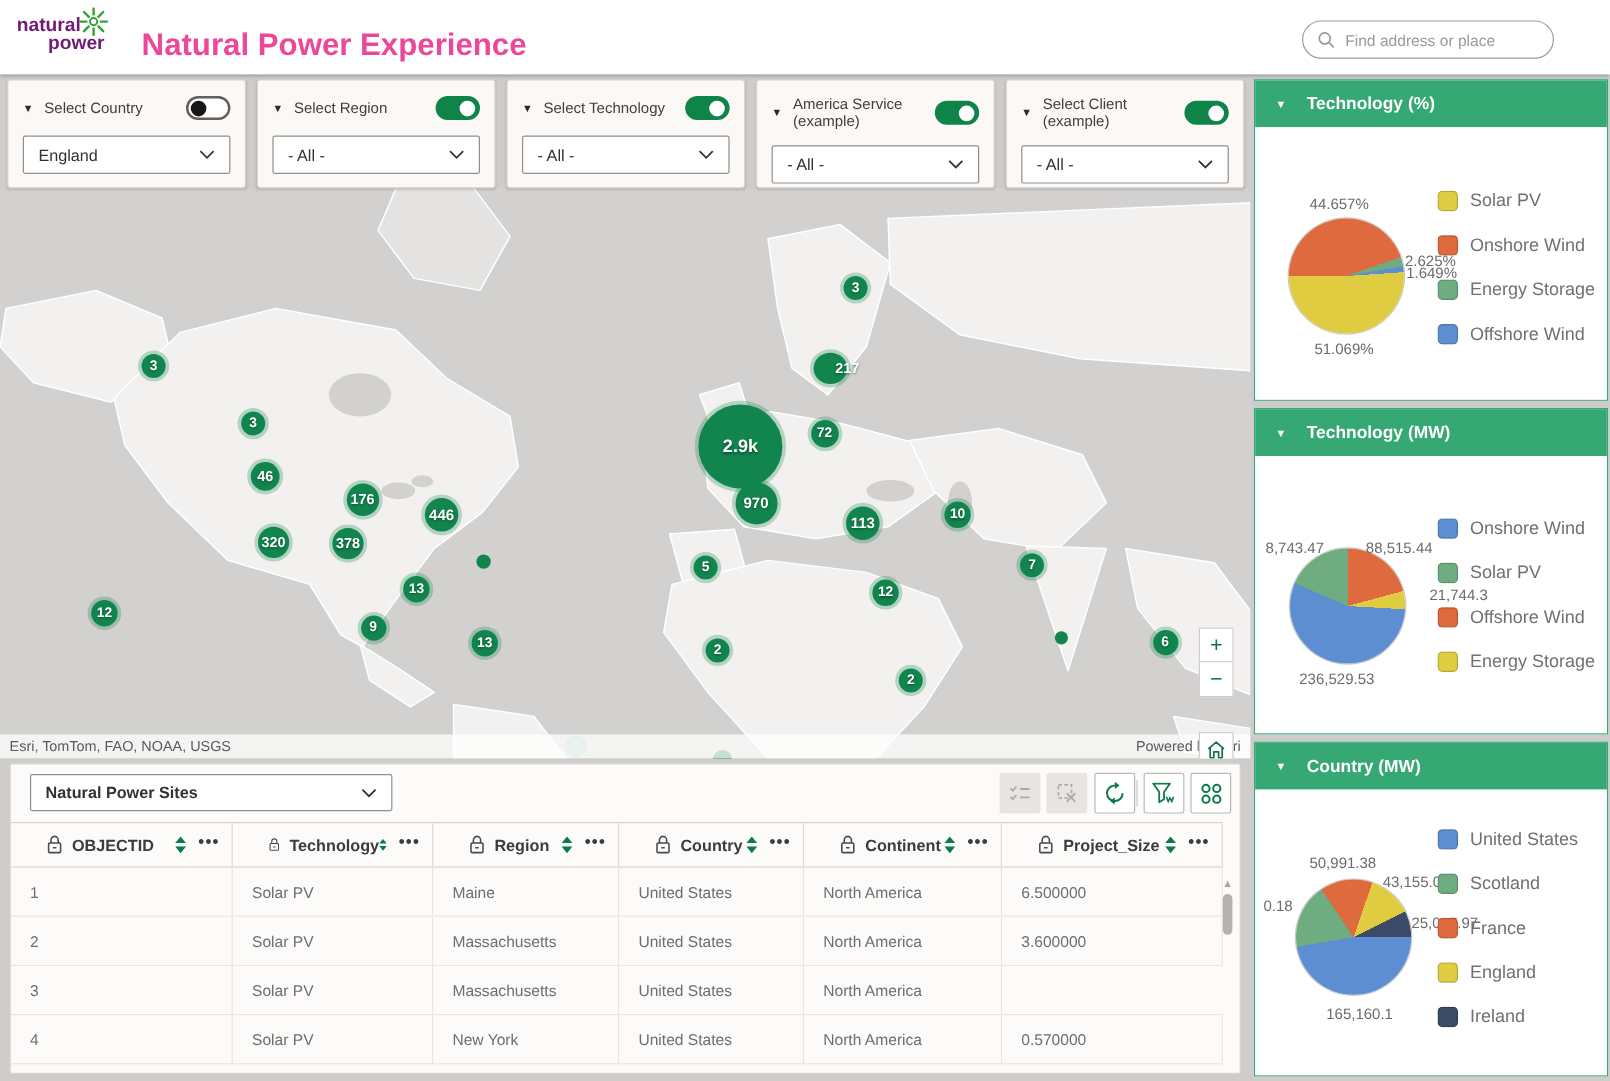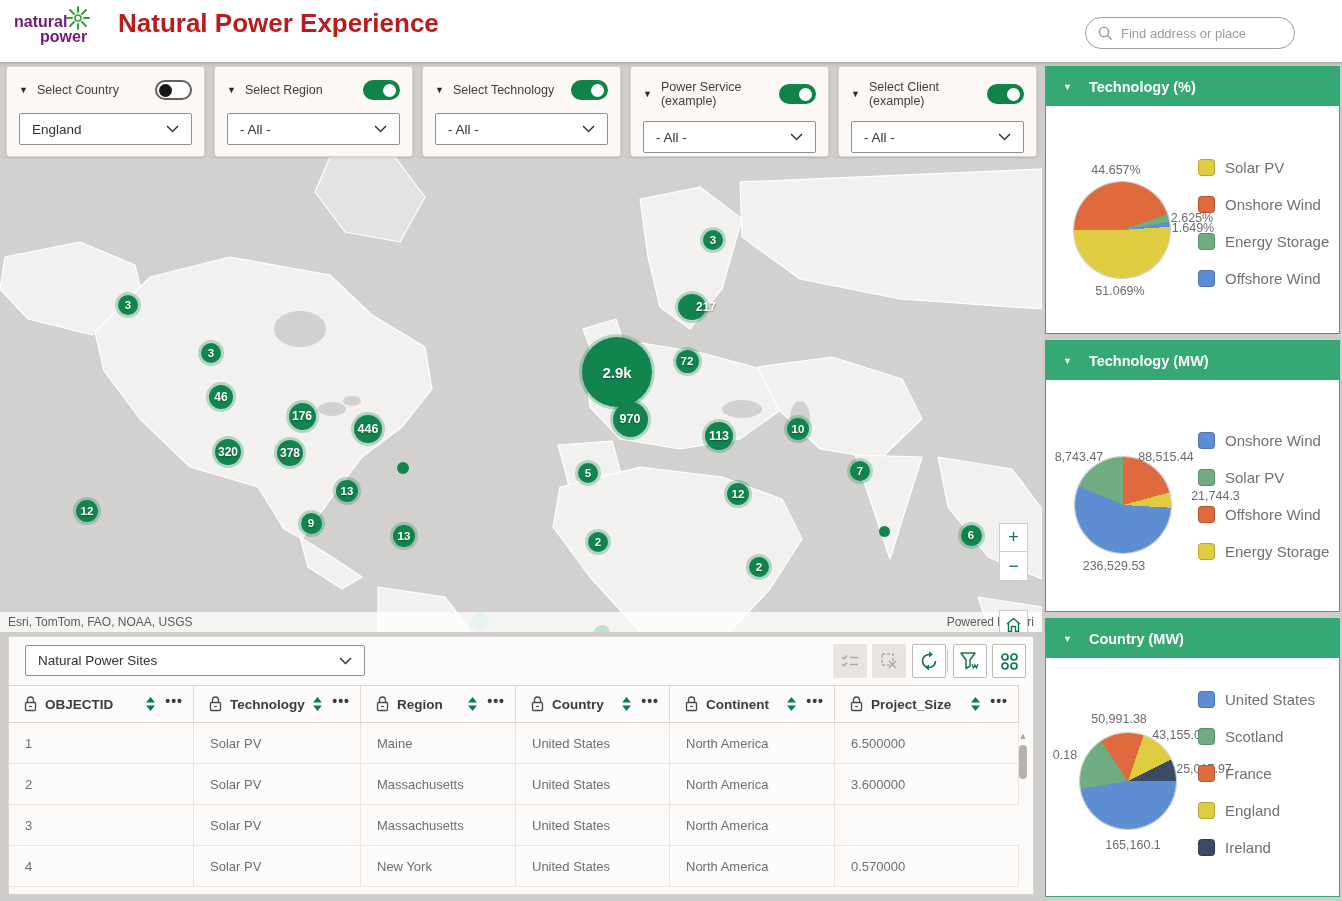--- a/index.html
+++ b/index.html
@@ -4,21 +4,21 @@
 <style>
   * { margin:0; padding:0; box-sizing:border-box; }
   html,body { width:1342px; height:901px; font-family:"Liberation Sans", sans-serif; background:#cfcdcb; }
   #app { position:relative; width:1342px; height:901px; overflow:hidden; background:#cfcdcb; }
 
   
   .topbar { position:absolute; left:0; top:0; width:1342px; height:62px; background:#ffffff; box-shadow:0 1px 3px rgba(0,0,0,.25); z-index:30; }
   .logo { position:absolute; left:14px; top:14px; width:90px; color:#701a75; font-weight:bold; font-size:16px; line-height:15px; }
   .logo .l2 { padding-left:26px; }
   .logo svg { position:absolute; left:52px; top:-8px; }
-  .app-title { position:absolute; left:118px; top:8px; font-size:26px; font-weight:bold; color:#b91c1c; }
+  .app-title { position:absolute; left:118px; top:22px; font-size:26px; font-weight:bold; color:#ec4899; }
   .searchbox { position:absolute; right:47px; top:17px; width:210px; height:32px; border:1px solid #9d9d9d; border-radius:16px; background:#fff; display:flex; align-items:center; padding:0 12px; }
   .searchbox input { border:none; outline:none; font-size:13px; color:#444; width:160px; margin-left:8px; font-family:"Liberation Sans",sans-serif; background:transparent; }
   .searchbox input::placeholder { color:#9a9a9a; }
 
   
   .filters { position:absolute; left:6px; top:66px; display:flex; gap:9px; z-index:20; }
   .fcard { width:199px; height:91px; background:#fbf8f5; border:1px solid #d8d4d0; border-radius:3px; box-shadow:0 1px 2px rgba(0,0,0,.15); padding:13px 12px 0 12px; }
   .frow { display:flex; align-items:center; }
   .ftri { font-size:9px; color:#2a2a2a; margin-right:9px; }
   .flabel { font-size:12.5px; color:#3f3f3f; flex:1; }
@@ -37,28 +37,28 @@
   .map-dot.faded { background:#8ec7b4; opacity:.75; }
   .attribution { position:absolute; left:0; bottom:0; width:100%; height:20px; background:rgba(255,255,255,.75); display:flex; align-items:center; font-size:12px; color:#5a5a5a; padding:0 8px; z-index:10; }
   .attribution .src { flex:1; }
   .zoomctl { position:absolute; left:999px; top:366px; z-index:11; }
   .zbtn { width:29px; height:29px; background:#fff; border:1px solid #cfcccb; color:#12724a; font-size:18px; display:flex; align-items:center; justify-content:center; cursor:pointer; }
   .zbtn.minus { border-top:none; }
   .homebtn { margin-top:29px; width:29px; height:29px; background:#fff; border:1px solid #cfcccb; display:flex; align-items:center; justify-content:center; cursor:pointer; }
 
   
   .tablecard { position:absolute; left:8px; top:636px; width:1026px; height:259px; background:#fdfbf9; border:1px solid #d8d4d0; border-radius:2px; z-index:15; overflow:hidden; }
-  .tsel { position:absolute; left:16px; top:8px; width:340px; height:31px; background:#fff; border:1px solid #8f8f8f; border-radius:2px; display:flex; align-items:center; padding:0 12px; cursor:pointer; }
+  .tsel { position:absolute; left:16px; top:8px; width:302px; height:31px; background:#fff; border:1px solid #8f8f8f; border-radius:2px; display:flex; align-items:center; padding:0 12px; cursor:pointer;font-weight:bold; }
   .tsel span { flex:1; font-size:13.5px; color:#323232; }
   .tbtn { position:absolute; top:7px; width:34px; height:34px; border-radius:2px; display:flex; align-items:center; justify-content:center; cursor:pointer; }
   .tbtn.enabled { background:#fff; border:1px solid #bdb9b5; }
   .tbtn.disabled { background:#e7e4e1; border:1px solid #e7e4e1; cursor:default; }
   .tdivider { position:absolute; top:13px; left:938px; width:1px; height:22px; background:#ccc8c4; }
   .thead { position:absolute; left:0px; top:48px; width:1010px; height:38px; border-top:1px solid #d8d4d0; border-bottom:1px solid #d8d4d0; display:grid; grid-template-columns:185px 167px 155px 154px 165px 184px; }
-  .th { display:flex; align-items:center; padding-left:15px; border-right:1px solid #ddd9d5; }
+  .th { display:flex; align-items:center; padding-left:30px; border-right:1px solid #ddd9d5; }
   .th .cname { font-size:13.5px; font-weight:bold; color:#3c3c3c; margin-left:8px; }
   .th .dots { font-size:14px; font-weight:bold; color:#3c3c3c; letter-spacing:1px; margin:0 10px 6px 10px; }
   .tbody { position:absolute; left:0; top:86px; width:1010px; }
   .trow { display:grid; grid-template-columns:185px 167px 155px 154px 165px 184px; height:41px; border-bottom:1px solid #e9e5e1; }
   .td { font-size:13px; color:#6e6e6e; display:flex; align-items:center; padding-left:16px; border-right:1px solid #e9e5e1; }
   .tscroll { position:absolute; right:4px; top:94px; width:12px; height:158px; z-index:16; }
   .tscroll .arr { color:#a9a5a1; font-size:9px; text-align:center; }
   .tscroll .thumb { width:8px; height:34px; margin:4px auto; background:#b5b1ad; border-radius:4px; }
 
   
@@ -149,21 +149,21 @@
         <div class="fselect">
           <span>- All -</span>
           <svg width="13" height="8" viewBox="0 0 13 8">
             <polyline points="1,1 6.5,6.5 12,1" fill="none" stroke="#333" stroke-width="1.5"></polyline>
           </svg>
         </div>
       </div>
       <div class="fcard">
         <div class="frow">
           <span class="ftri">▼</span>
-          <span class="flabel">Power Service (example)</span>
+          <span class="flabel">America Service (example)</span>
           <div class="toggle on">
             <div class="knob"></div>
           </div>
         </div>
         <div class="fselect">
           <span>- All -</span>
           <svg width="13" height="8" viewBox="0 0 13 8">
             <polyline points="1,1 6.5,6.5 12,1" fill="none" stroke="#333" stroke-width="1.5"></polyline>
           </svg>
         </div>

